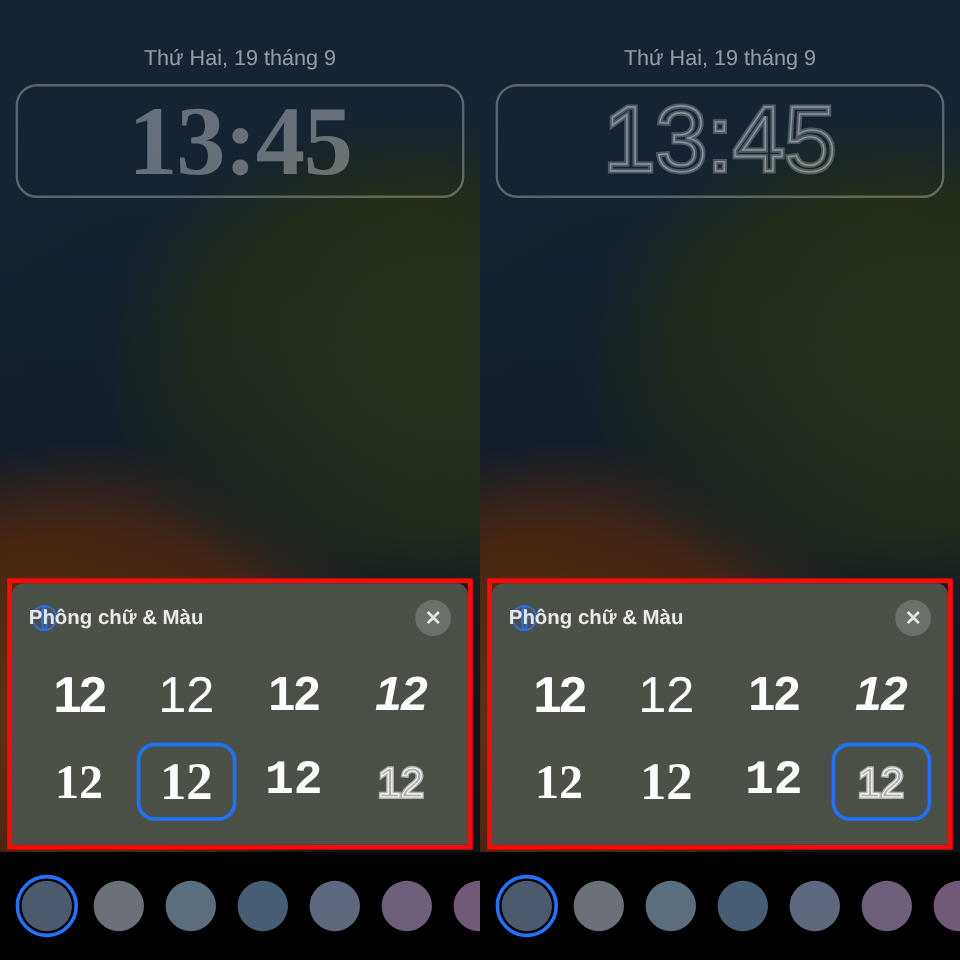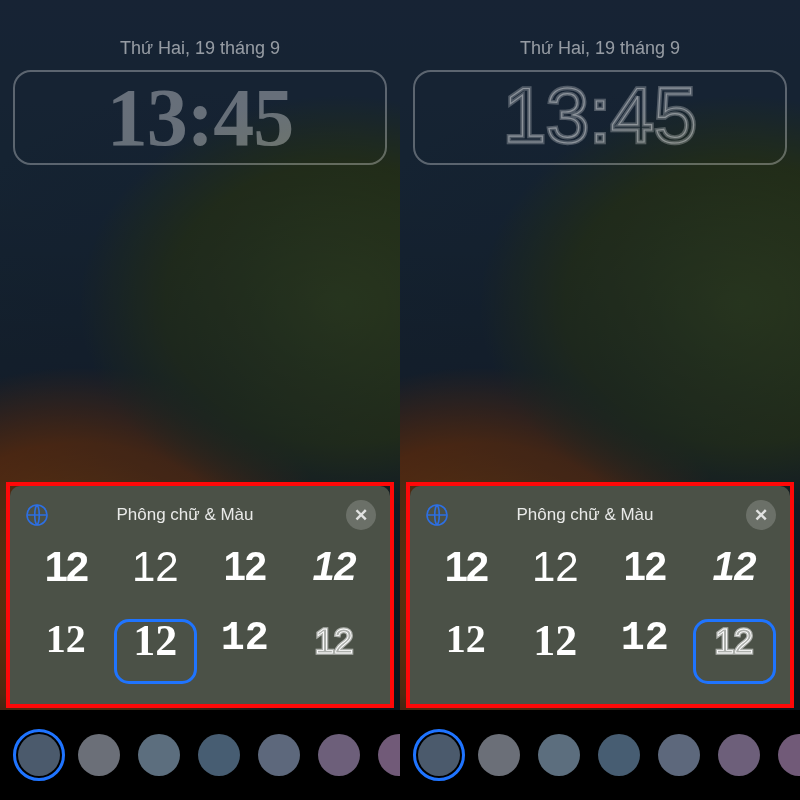--- a/index.html
+++ b/index.html
@@ -88,24 +88,23 @@
     justify-content: space-between;
     margin-bottom: 16px;
   }
   .globe-icon {
     width: 26px; height: 26px;
     display: flex; align-items: center; justify-content: center;
     color: #2d6fe3;
   }
   .panel-title {
     flex: 1;
-    text-align: center;
     color: rgba(255,255,255,.88);
     font-size: 17px;
-    font-weight: 400;
+    font-weight: 700;
     margin-left: -26px;
   }
   .close-btn {
     width: 30px; height: 30px;
     border-radius: 50%;
     background: rgba(255,255,255,.18);
     display: flex;
     align-items: center; justify-content: center;
     color: rgba(255,255,255,.8);
     font-size: 17px;
@@ -115,20 +114,21 @@
 
   .font-grid {
     display: grid;
     grid-template-columns: repeat(4, 1fr);
     gap: 8px 6px;
   }
   .font-cell {
     height: 65px;
     border-radius: 15px;
     display: flex;
+    align-items: center;
     justify-content: center;
     cursor: pointer;
   }
   .font-cell.selected {
     outline: 3px solid #1f74ff;
     outline-offset: -3px;
   }
   .font-sample {
     color: #fff;
     line-height: 1;

